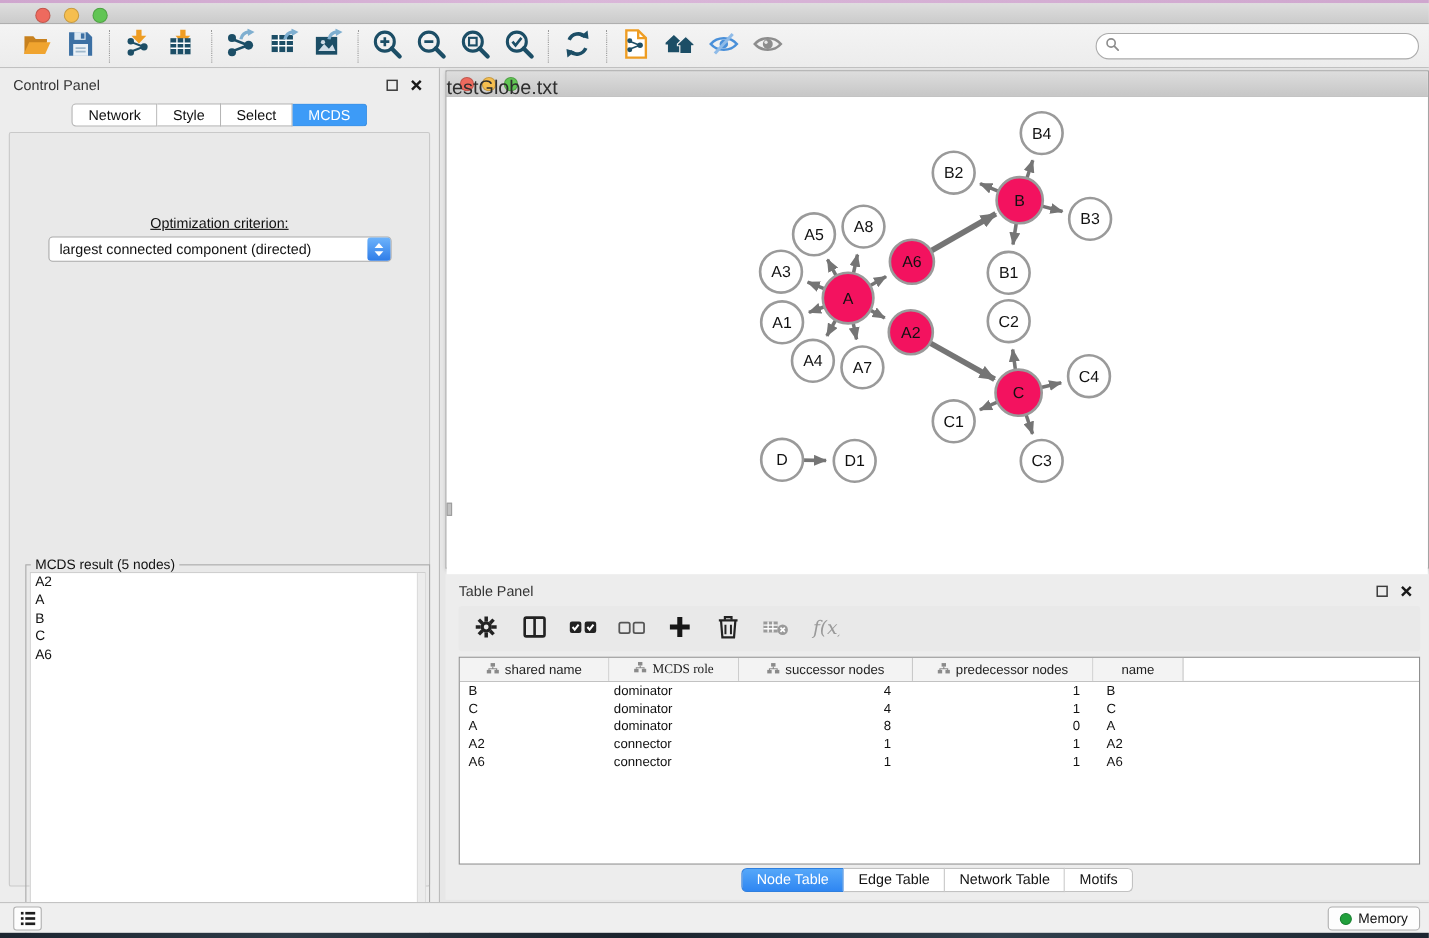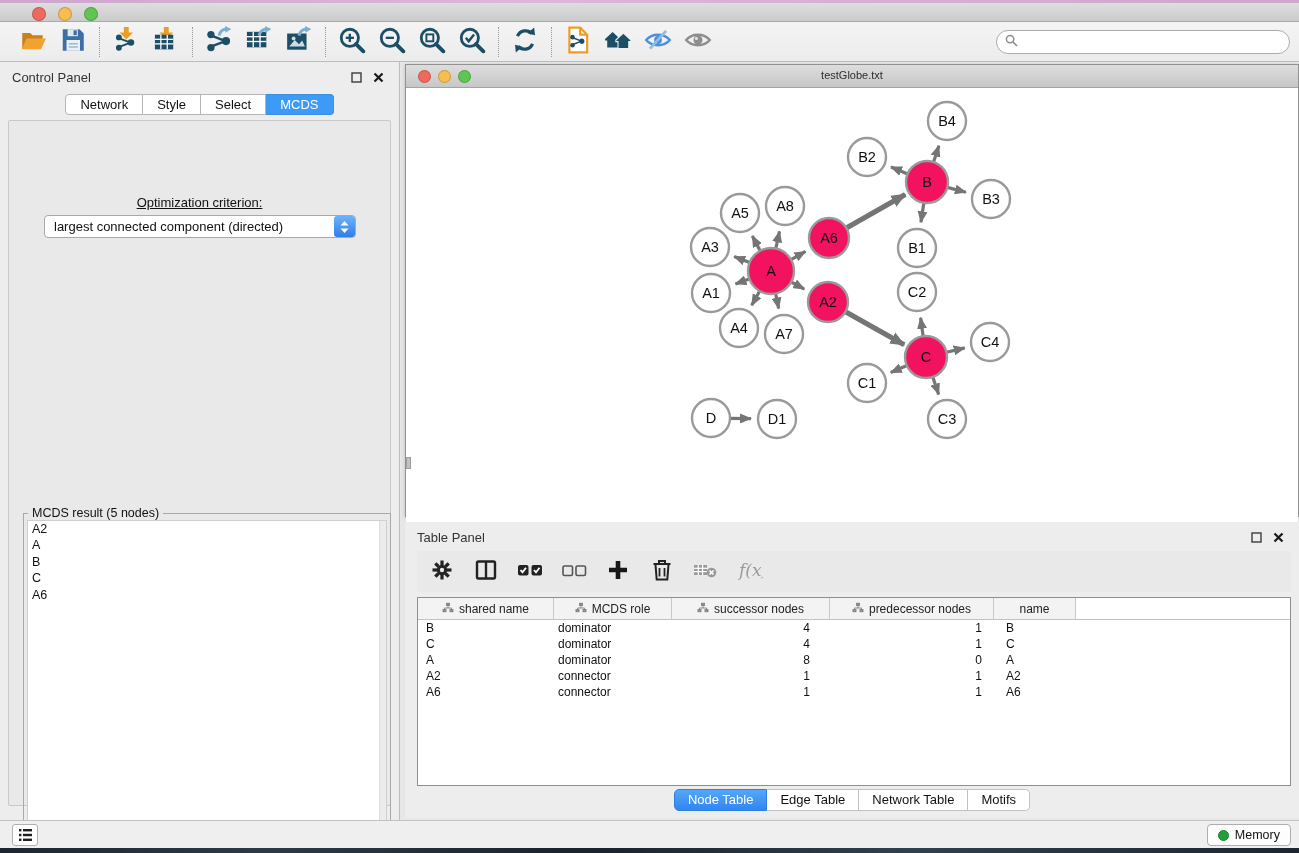--- a/index.html
+++ b/index.html
@@ -52,21 +52,21 @@
   .pbtn { height:23px; padding:0 16px; background:#fff; border:1px solid #b3b3b3; border-radius:5px; font-size:13px; color:#111; line-height:21px; }
   .result-fs { position:absolute; left:14px; top:392px; width:368px; height:343px; border:1px solid #a9a9a9; }
   .result-legend { position:absolute; left:4px; top:-8px; background:#e9e9e9; padding:0 4px; font-size:12.5px; color:#111; }
   .result-list { position:absolute; left:3px; top:6px; right:3px; bottom:3px; background:#fff; border:1px solid #cfcfcf; overflow:hidden; }
   .result-item { font-size:12.5px; line-height:16.4px; padding-left:4px; color:#111; }
   .result-scroll { position:absolute; right:0; top:0; bottom:0; width:7px; background:#ececec; border-left:1px solid #dcdcdc; }
 
   
   .net-window { position:absolute; left:405px; top:2px; width:894px; height:453px; background:#fff; border:1px solid #919191; box-shadow:0 1px 4px rgba(0,0,0,.18); }
   .net-titlebar { position:relative; height:23px; background:linear-gradient(#dddddd,#c7c7c7); border-bottom:1px solid #a3a3a3; }
-  .net-title { position:absolute; left:0; right:0; top:4px; text-align:center; font-size:11px; color:#2e2e2e; }
+  .net-title { position:absolute; left:0; right:0; top:4px; text-align:left; font-size:18px; color:#2e2e2e; }
   .ntl { position:absolute; top:5px; width:13px; height:13px; border-radius:50%; border:1px solid rgba(0,0,0,.18); }
   .ntl.red { left:12px; background:#ee6a5e; } .ntl.yellow { left:32px; background:#f5be4f; } .ntl.green { left:52px; background:#61c554; }
   .net-canvas { position:absolute; left:0; top:23px; width:892px; height:520px; background:#fff; }
   .grip { position:absolute; right:1px; bottom:1px; }
   .nub-left { position:absolute; left:0px; top:369px; width:5px; height:12px; background:#c2c2c2; border:1px solid #9d9d9d; }
   .nub-bottom { position:absolute; left:441px; bottom:-1px; width:12px; height:5px; background:#c2c2c2; border:1px solid #9d9d9d; }
 
   
   .table-panel { position:absolute; left:405px; top:460px; width:894px; height:296px; background:#ededed; }
   .tp-head { position:relative; height:27px; }
@@ -567,21 +567,21 @@
         <div class="tbl-header" id="tbl-header">
             <div class="th-cell" style="width: 136px;">
               <span><svg width="12" height="11" viewBox="0 0 12 11">
                   <path d="M6 4 V6 M2.5 7 V6 H9.5 V7" stroke="#8a8a8a" fill="none" stroke-width="1"></path>
                   <rect x="4" y="0.8" width="4" height="3.2" fill="#8a8a8a"></rect>
                   <rect x="0.5" y="7" width="4" height="3.2" fill="#8a8a8a"></rect>
                   <rect x="7.5" y="7" width="4" height="3.2" fill="#8a8a8a"></rect>
                 </svg></span>
               <span>shared name</span>
             </div>
-            <div class="th-cell" style="width: 118px;">
+            <div class="th-cell" style="width: 118px; font-family: Liberation Serif, serif;">
               <span><svg width="12" height="11" viewBox="0 0 12 11">
                   <path d="M6 4 V6 M2.5 7 V6 H9.5 V7" stroke="#8a8a8a" fill="none" stroke-width="1"></path>
                   <rect x="4" y="0.8" width="4" height="3.2" fill="#8a8a8a"></rect>
                   <rect x="0.5" y="7" width="4" height="3.2" fill="#8a8a8a"></rect>
                   <rect x="7.5" y="7" width="4" height="3.2" fill="#8a8a8a"></rect>
                 </svg></span>
               <span>MCDS role</span>
             </div>
             <div class="th-cell" style="width: 158px;">
               <span><svg width="12" height="11" viewBox="0 0 12 11">

